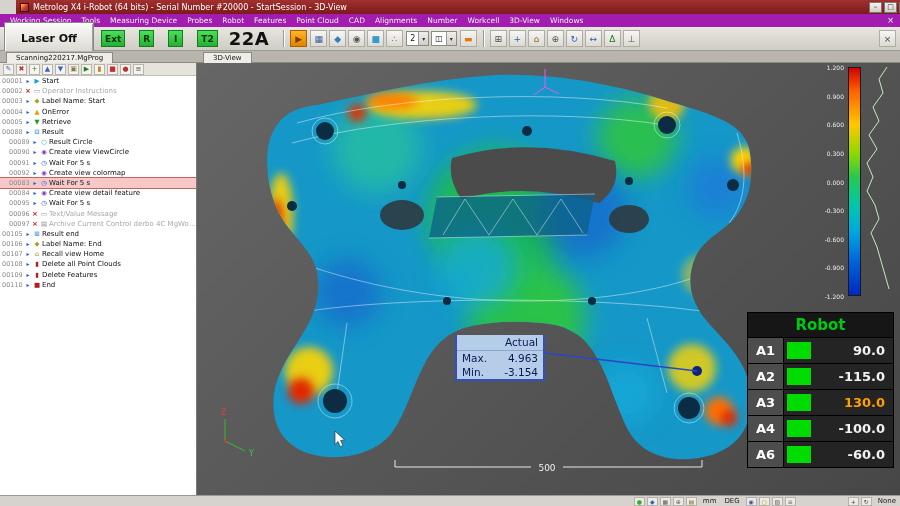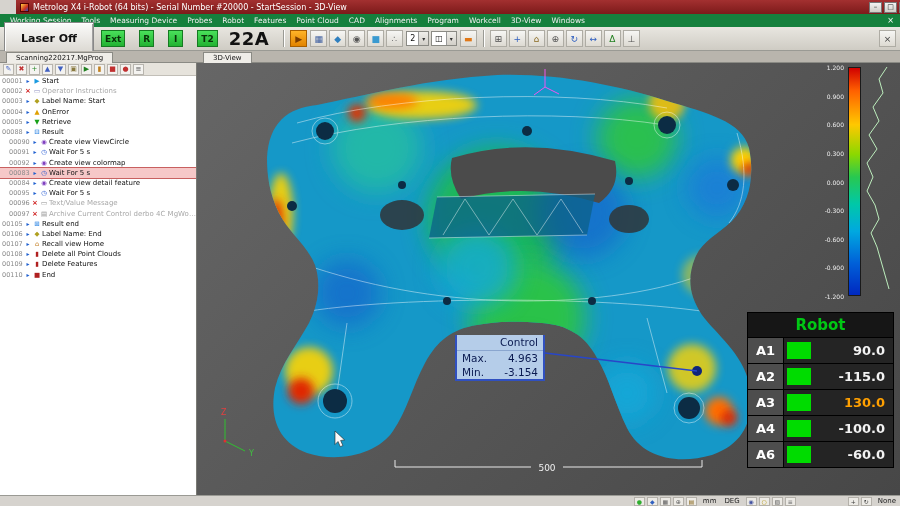--- a/index.html
+++ b/index.html
@@ -6,21 +6,21 @@
   html,body{width:900px;height:506px;overflow:hidden;}
   body{position:relative;background:#d6d3ce;font-size:8px;color:#111;}
 
   
   .titlebar{position:absolute;left:16px;top:0;width:900px;height:14px;background:linear-gradient(#a33030,#7c1a1a);color:#fff;display:flex;align-items:center;gap:4px;padding:0 4px;font-size:8px;}
   .app-logo{width:9px;height:9px;background:linear-gradient(135deg,#ffd040,#d03020 60%,#3050c0);border:1px solid #500;}
   .win-controls{margin-left:auto;display:flex;gap:2px;}
   .win-btn{width:13px;height:11px;background:linear-gradient(#f4f4f2,#cfcdc6);border:1px solid #777;color:#222;font-size:7px;line-height:9px;text-align:center;}
 
   
-  .menubar{position:absolute;left:0;top:14px;width:900px;height:13px;background:#15803d;color:#eee;display:flex;align-items:center;padding-left:5px;font-size:7.5px;}
+  .menubar{position:absolute;left:0;top:14px;width:900px;height:13px;background:#a21caf;color:#eee;display:flex;align-items:center;padding-left:5px;font-size:7.5px;}
   .menu-item{padding:1px 5px;white-space:nowrap;}
   .menu-close{margin-left:auto;padding:0 6px;color:#fff;font-size:8px;}
 
   
   .toolbar{position:absolute;left:0;top:27px;width:900px;height:24px;background:linear-gradient(#e8e6e0,#cfccc4);border-bottom:1px solid #9a9a94;display:flex;align-items:center;gap:3px;padding:0 4px;}
   .laser-btn{width:90px;height:34px;background:linear-gradient(#fbfbfa,#d8d5ce);border:1px solid #888;box-shadow:inset 1px 1px 0 #fff,inset -1px -1px 0 #a0a0a0;font-size:11px;font-weight:bold;display:flex;align-items:center;justify-content:center;}
   .mode-group{display:flex;gap:14px;margin-left:4px;}
   .green-btn{height:17px;min-width:15px;background:linear-gradient(#49e05a,#23b232);border:1px solid #167a22;font-size:9px;font-weight:bold;display:flex;align-items:center;justify-content:center;padding:0 3px;color:#073;color:#093009;}
   .speed{font-size:18px;font-weight:bold;padding:0 8px;letter-spacing:0.5px;}
   .tb-sep{width:1px;height:17px;background:#9a9a94;box-shadow:1px 0 0 #fff;margin:0 3px;}
@@ -105,21 +105,21 @@
 
 <div class="menu-item">Working Session</div>
     <div class="menu-item">Tools</div>
     <div class="menu-item">Measuring Device</div>
     <div class="menu-item">Probes</div>
     <div class="menu-item">Robot</div>
     <div class="menu-item">Features</div>
     <div class="menu-item">Point Cloud</div>
     <div class="menu-item">CAD</div>
     <div class="menu-item">Alignments</div>
-    <div class="menu-item">Program</div>
+    <div class="menu-item">Number</div>
     <div class="menu-item">Workcell</div>
     <div class="menu-item">3D-View</div>
     <div class="menu-item">Windows</div>
     <div class="menu-close">×</div>
   </div>
 
 <div class="toolbar">
   <div class="laser-btn">Laser Off</div>
   <div class="mode-group">
       <div class="green-btn">Ext</div>
@@ -213,20 +213,26 @@
         <span class="tr-num">00005</span>
         <span class="tr-marker">▸</span>
         <span class="tr-icon" style="color: rgb(24, 160, 24);">▼</span>
         <span class="tr-label">Retrieve</span>
       </div>
       <div class="tree-row">
         <span class="tr-num">00088</span>
         <span class="tr-marker">▸</span>
         <span class="tr-icon" style="color: rgb(26, 122, 224);">⊟</span>
         <span class="tr-label">Result</span>
+      </div>
+      <div class="tree-row indent">
+        <span class="tr-num">00089</span>
+        <span class="tr-marker">▸</span>
+        <span class="tr-icon" style="color: rgb(10, 160, 160);">○</span>
+        <span class="tr-label">Result Circle</span>
       </div>
       <div class="tree-row indent">
         <span class="tr-num">00090</span>
         <span class="tr-marker">▸</span>
         <span class="tr-icon" style="color: rgb(128, 64, 192);">◉</span>
         <span class="tr-label">Create view ViewCircle</span>
       </div>
       <div class="tree-row indent">
         <span class="tr-num">00091</span>
         <span class="tr-marker">▸</span>
@@ -424,21 +430,21 @@
     </div>
   <div class="colorbar"></div>
   <div class="histogram">
     <svg width="34" height="229" viewBox="0 0 34 229">
       <polyline points="24,0 16,12 20,26 10,40 16,54 6,68 14,82 4,96 10,110 4,124 12,138 16,152 8,166 14,180 18,194 22,208 26,222" fill="none" stroke="#c8ffc8" stroke-width="0.9"></polyline>
     </svg>
   </div>
 
   <div class="callout">
     <div class="callout-table">
-      <div class="ct-header">Control</div>
+      <div class="ct-header">Actual</div>
       <div class="ct-row">
         <span>Max.</span>
         <span>4.963</span>
       </div>
       <div class="ct-row">
         <span>Min.</span>
         <span>-3.154</span>
       </div>
     </div>
   </div>

